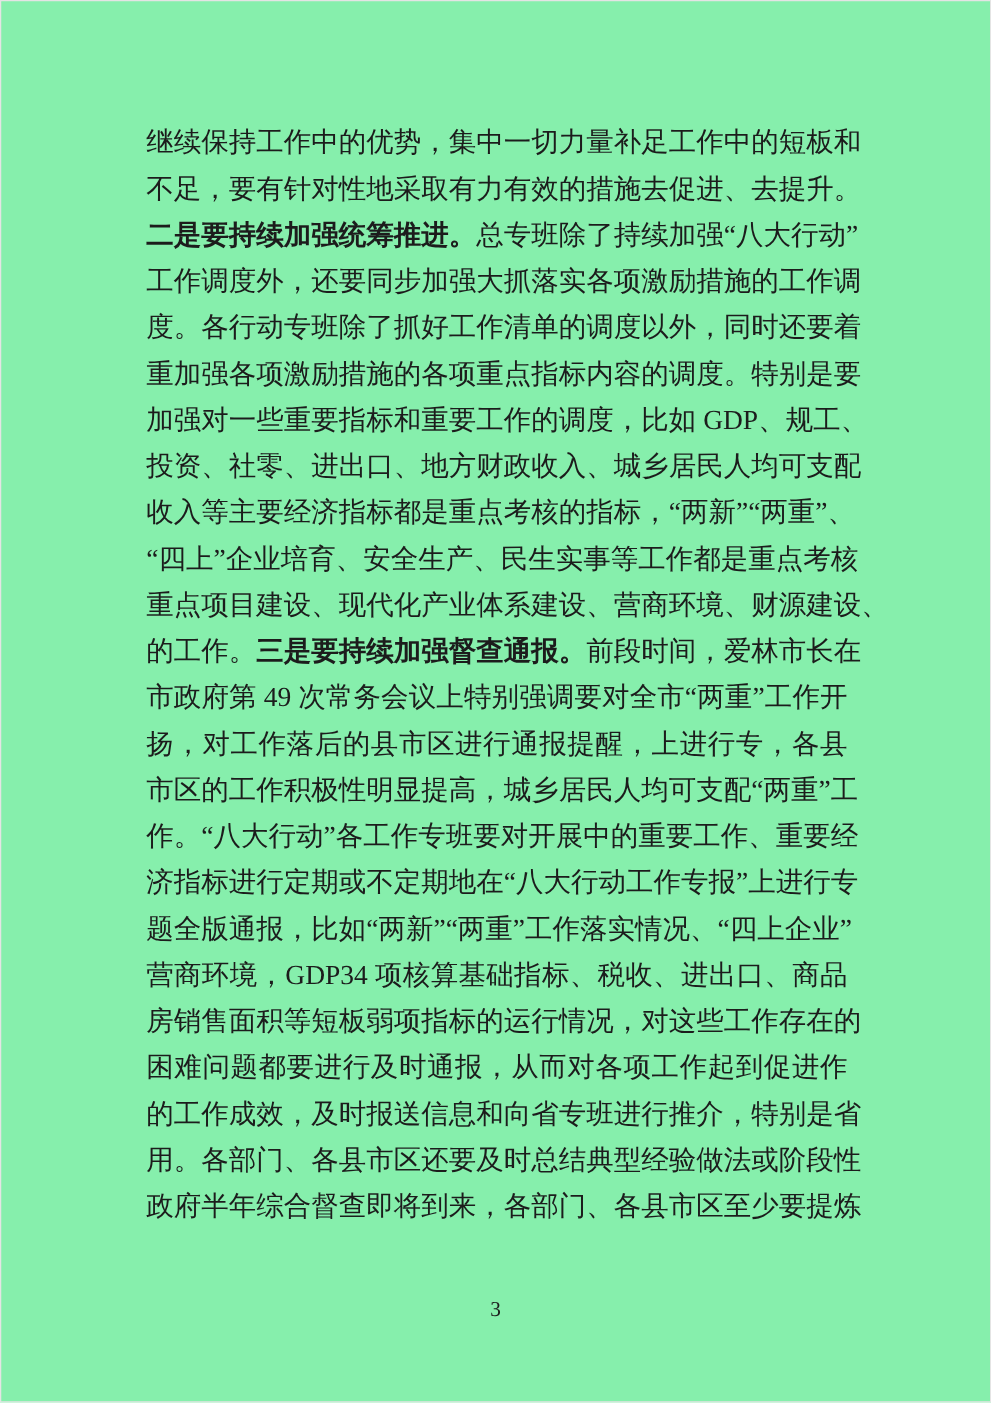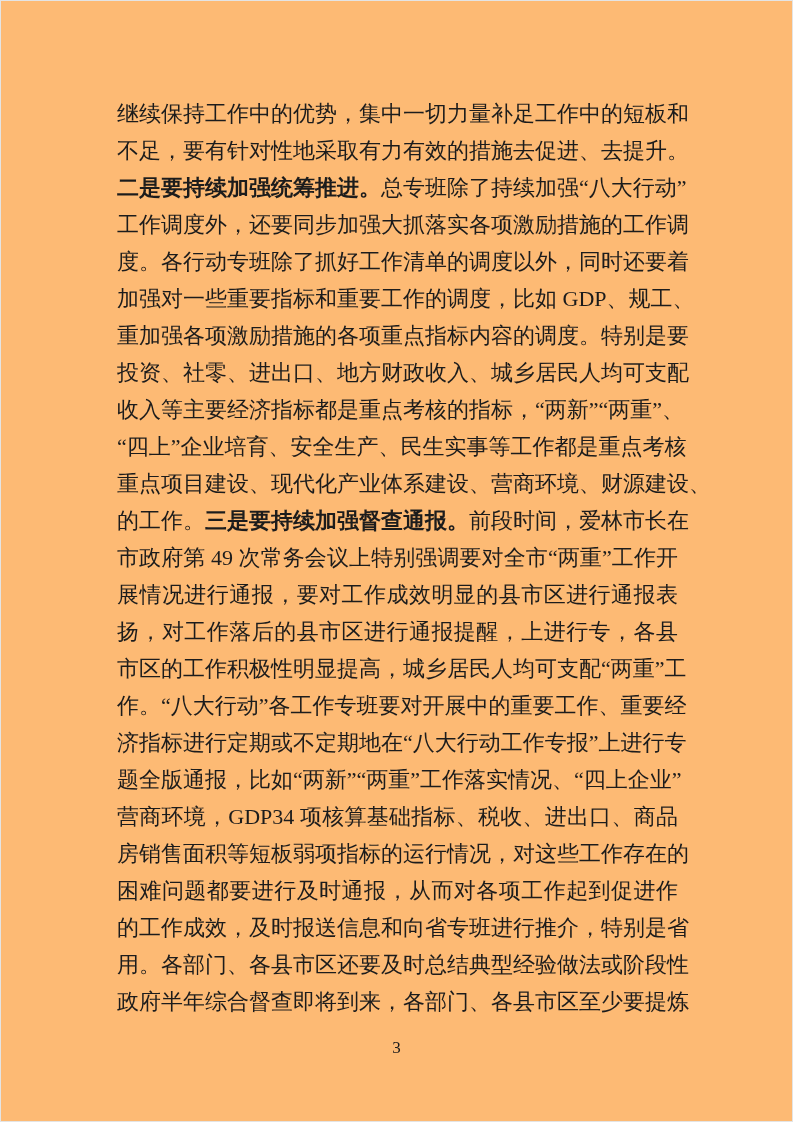--- a/index.html
+++ b/index.html
@@ -4,21 +4,21 @@
 <style>
   html, body {
     margin: 0;
     padding: 0;
     background: #ffffff;
   }
   .page {
     position: relative;
     width: 793px;
     height: 1122px;
-    background: #fdba74;
+    background: #86efac;
     box-shadow: inset 0 0 0 1px #e4e4e4;
     overflow: hidden;
     font-family: "Liberation Serif", "DejaVu Serif", serif;
     color: #1c1c1c;
   }
   .text-block {
     position: absolute;
     left: 117px;
     top: 95px;
     width: 561px;
@@ -51,29 +51,28 @@
 </head>
 <body>
 
 <div class="page">
   <div class="text-block" id="text-block">
       <div class="text-line"><span class="seg">继续保持工作中的优势，集中一切力量补足工作中的短板和</span></div>
       <div class="text-line"><span class="seg">不足，要有针对性地采取有力有效的措施去促进、去提升。</span></div>
       <div class="text-line"><span class="seg bold">二是要持续加强统筹推进。</span><span class="seg">总专班除了持续加强“八大行动”</span></div>
       <div class="text-line"><span class="seg">工作调度外，还要同步加强大抓落实各项激励措施的工作调</span></div>
       <div class="text-line"><span class="seg">度。各行动专班除了抓好工作清单的调度以外，同时还要着</span></div>
+      <div class="text-line"><span class="seg">重加强各项激励措施的各项重点指标内容的调度。特别是要</span></div>
       <div class="text-line"><span class="seg">加强对一些重要指标和重要工作的调度，比如 GDP、规工、</span></div>
-      <div class="text-line"><span class="seg">重加强各项激励措施的各项重点指标内容的调度。特别是要</span></div>
       <div class="text-line"><span class="seg">投资、社零、进出口、地方财政收入、城乡居民人均可支配</span></div>
       <div class="text-line"><span class="seg">收入等主要经济指标都是重点考核的指标，“两新”“两重”、</span></div>
       <div class="text-line"><span class="seg">“四上”企业培育、安全生产、民生实事等工作都是重点考核</span></div>
       <div class="text-line"><span class="seg">重点项目建设、现代化产业体系建设、营商环境、财源建设、</span></div>
       <div class="text-line"><span class="seg">的工作。</span><span class="seg bold">三是要持续加强督查通报。</span><span class="seg">前段时间，爱林市长在</span></div>
       <div class="text-line"><span class="seg">市政府第 49 次常务会议上特别强调要对全市“两重”工作开</span></div>
-      <div class="text-line"><span class="seg">展情况进行通报，要对工作成效明显的县市区进行通报表</span></div>
       <div class="text-line"><span class="seg">扬，对工作落后的县市区进行通报提醒，上进行专，各县</span></div>
       <div class="text-line"><span class="seg">市区的工作积极性明显提高，城乡居民人均可支配“两重”工</span></div>
       <div class="text-line"><span class="seg">作。“八大行动”各工作专班要对开展中的重要工作、重要经</span></div>
       <div class="text-line"><span class="seg">济指标进行定期或不定期地在“八大行动工作专报”上进行专</span></div>
       <div class="text-line"><span class="seg">题全版通报，比如“两新”“两重”工作落实情况、“四上企业”</span></div>
       <div class="text-line"><span class="seg">营商环境，GDP34 项核算基础指标、税收、进出口、商品</span></div>
       <div class="text-line"><span class="seg">房销售面积等短板弱项指标的运行情况，对这些工作存在的</span></div>
       <div class="text-line"><span class="seg">困难问题都要进行及时通报，从而对各项工作起到促进作</span></div>
       <div class="text-line"><span class="seg">的工作成效，及时报送信息和向省专班进行推介，特别是省</span></div>
       <div class="text-line"><span class="seg">用。各部门、各县市区还要及时总结典型经验做法或阶段性</span></div>

